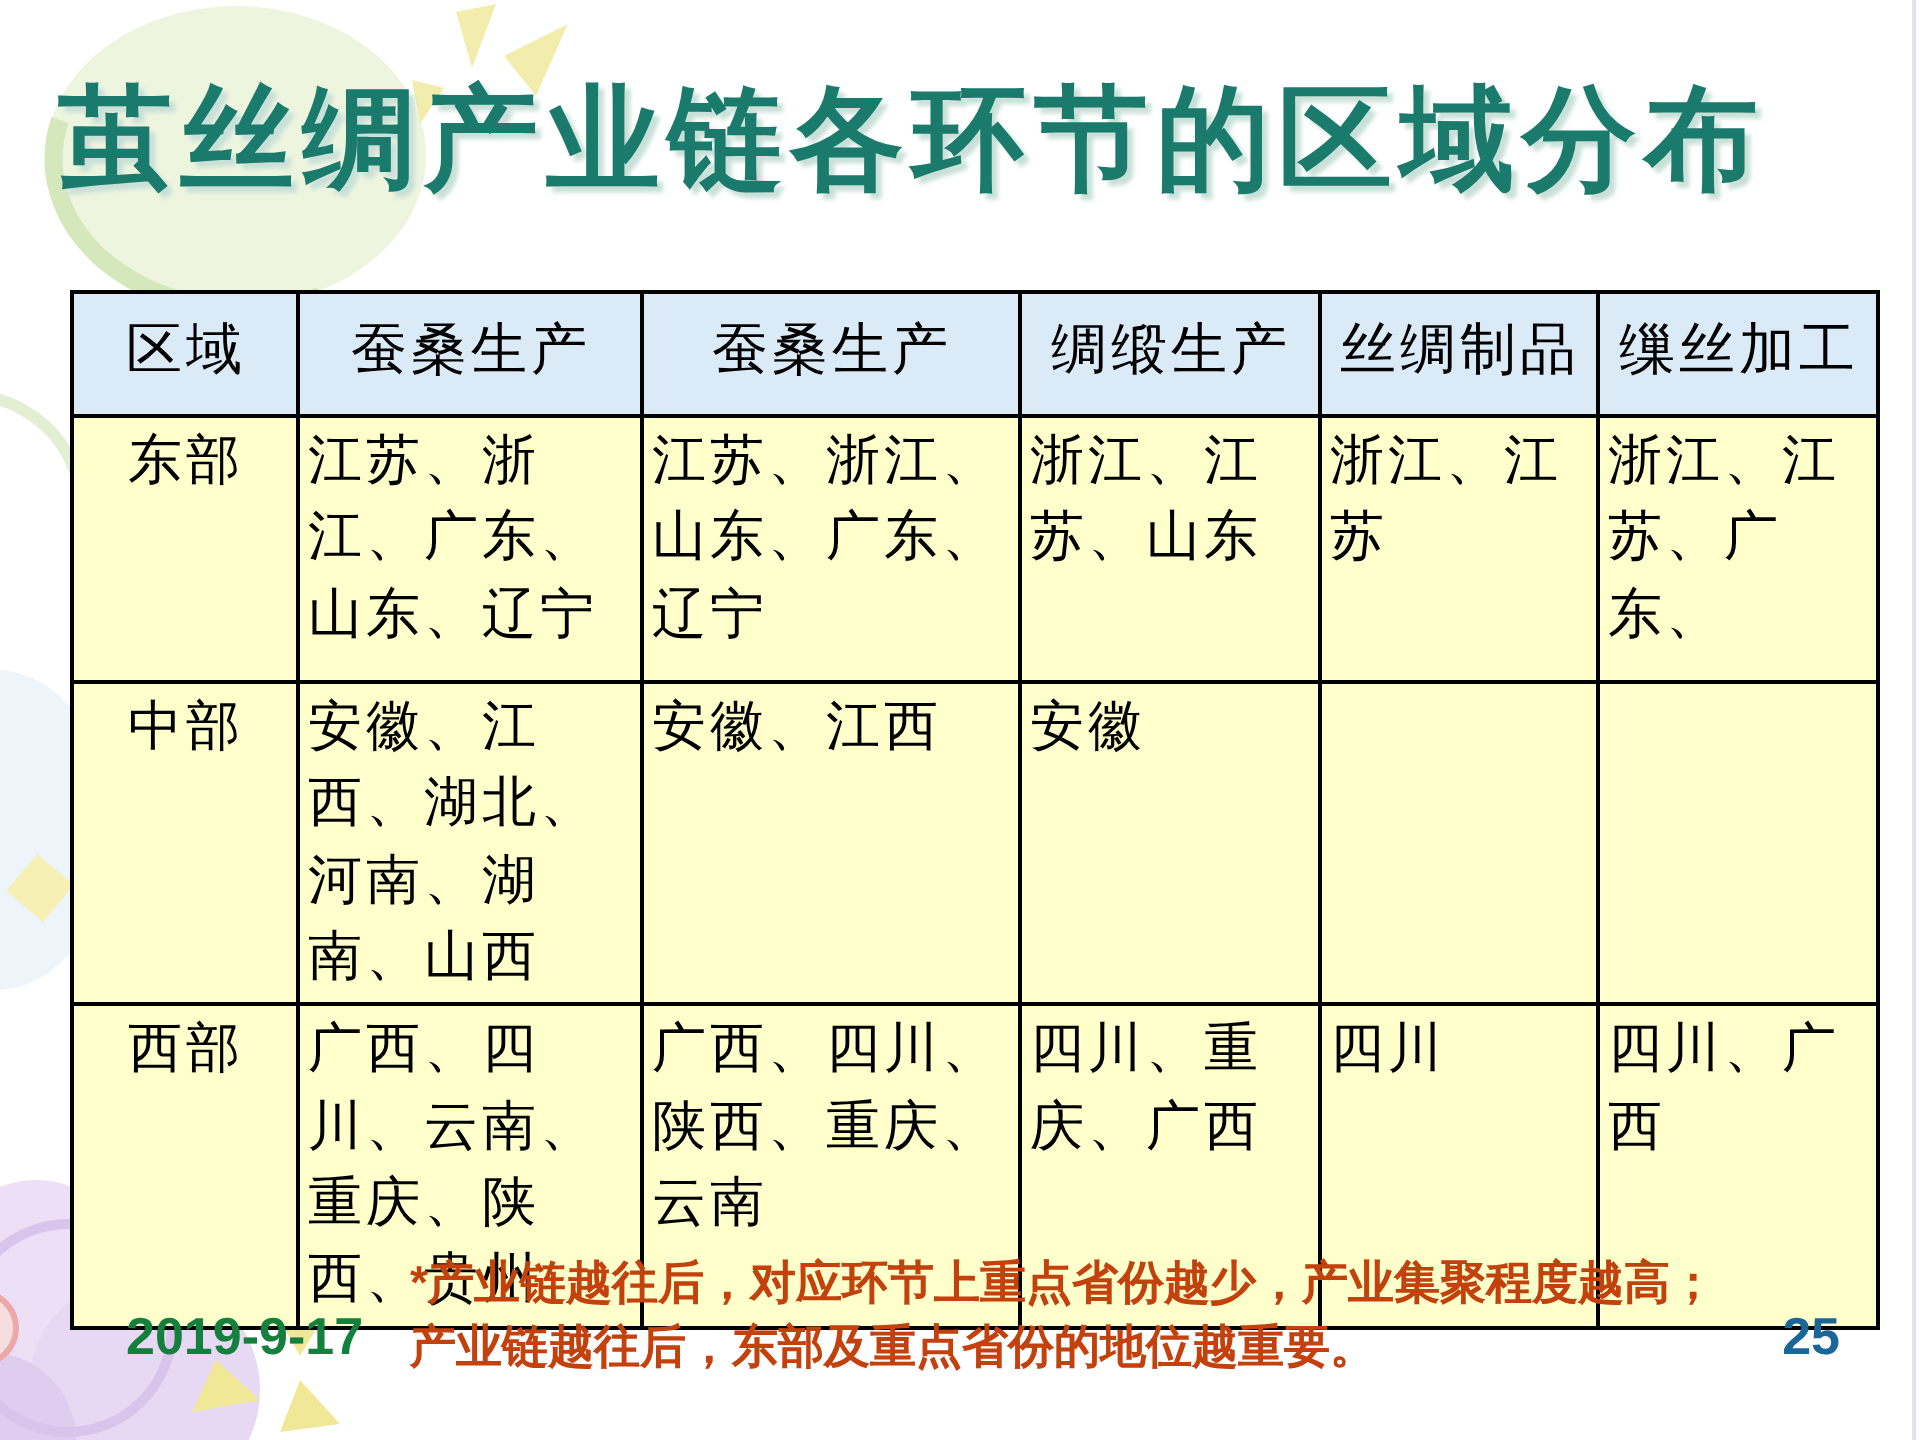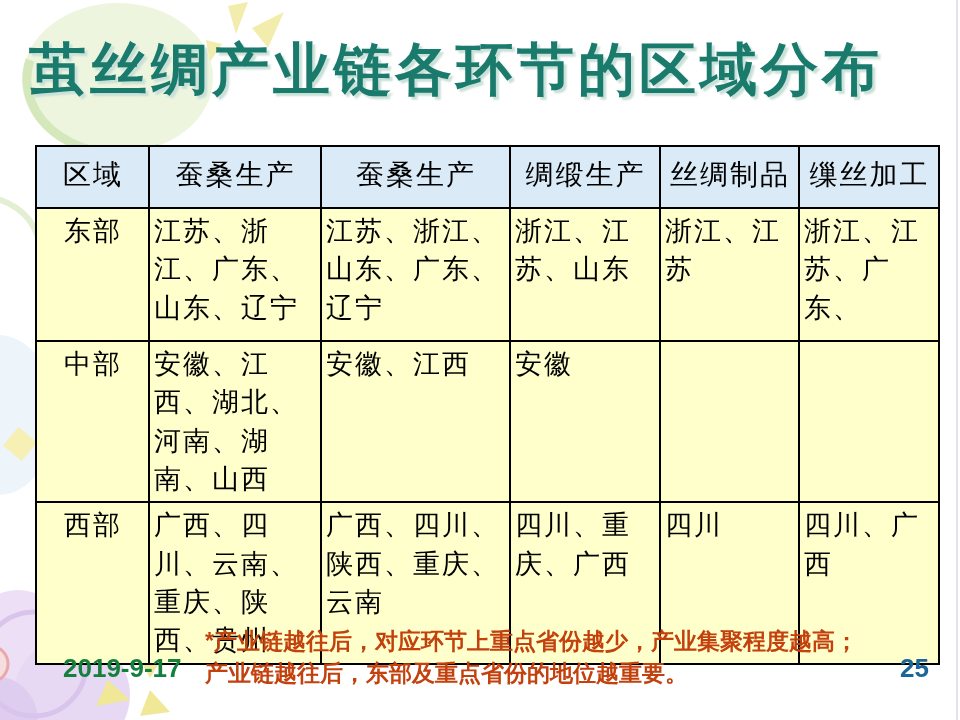--- a/index.html
+++ b/index.html
@@ -50,23 +50,23 @@
     position:absolute;left:63px;top:653px;z-index:2;
     font-family:"Liberation Sans","DejaVu Sans",sans-serif;
     font-weight:bold;font-size:26px;color:#15803d;
   }
   .footer-note{
     position:absolute;left:205px;top:626px;width:720px;z-index:2;
     font-family:"Liberation Sans","DejaVu Sans",sans-serif;
     font-weight:bold;font-size:23px;line-height:1.38;color:#c2410c;
   }
   .footer-page{
-    position:absolute;left:900px;top:653px;width:60px;z-index:2;
+    position:absolute;left:860px;top:653px;width:60px;z-index:2;
     font-family:"Liberation Sans","DejaVu Sans",sans-serif;
-    font-weight:bold;font-size:26px;color:#1b6698;
+    font-weight:bold;font-size:26px;color:#1b6698;text-align:right;
   }
   .edge-line{
     position:absolute;right:2px;top:0;width:2px;height:720px;z-index:1;
     background:#dcd4e8;opacity:.7;
   }
 </style>
 </head>
 <body>
 
 <svg id="decor" viewBox="0 0 960 720" xmlns="http://www.w3.org/2000/svg">

